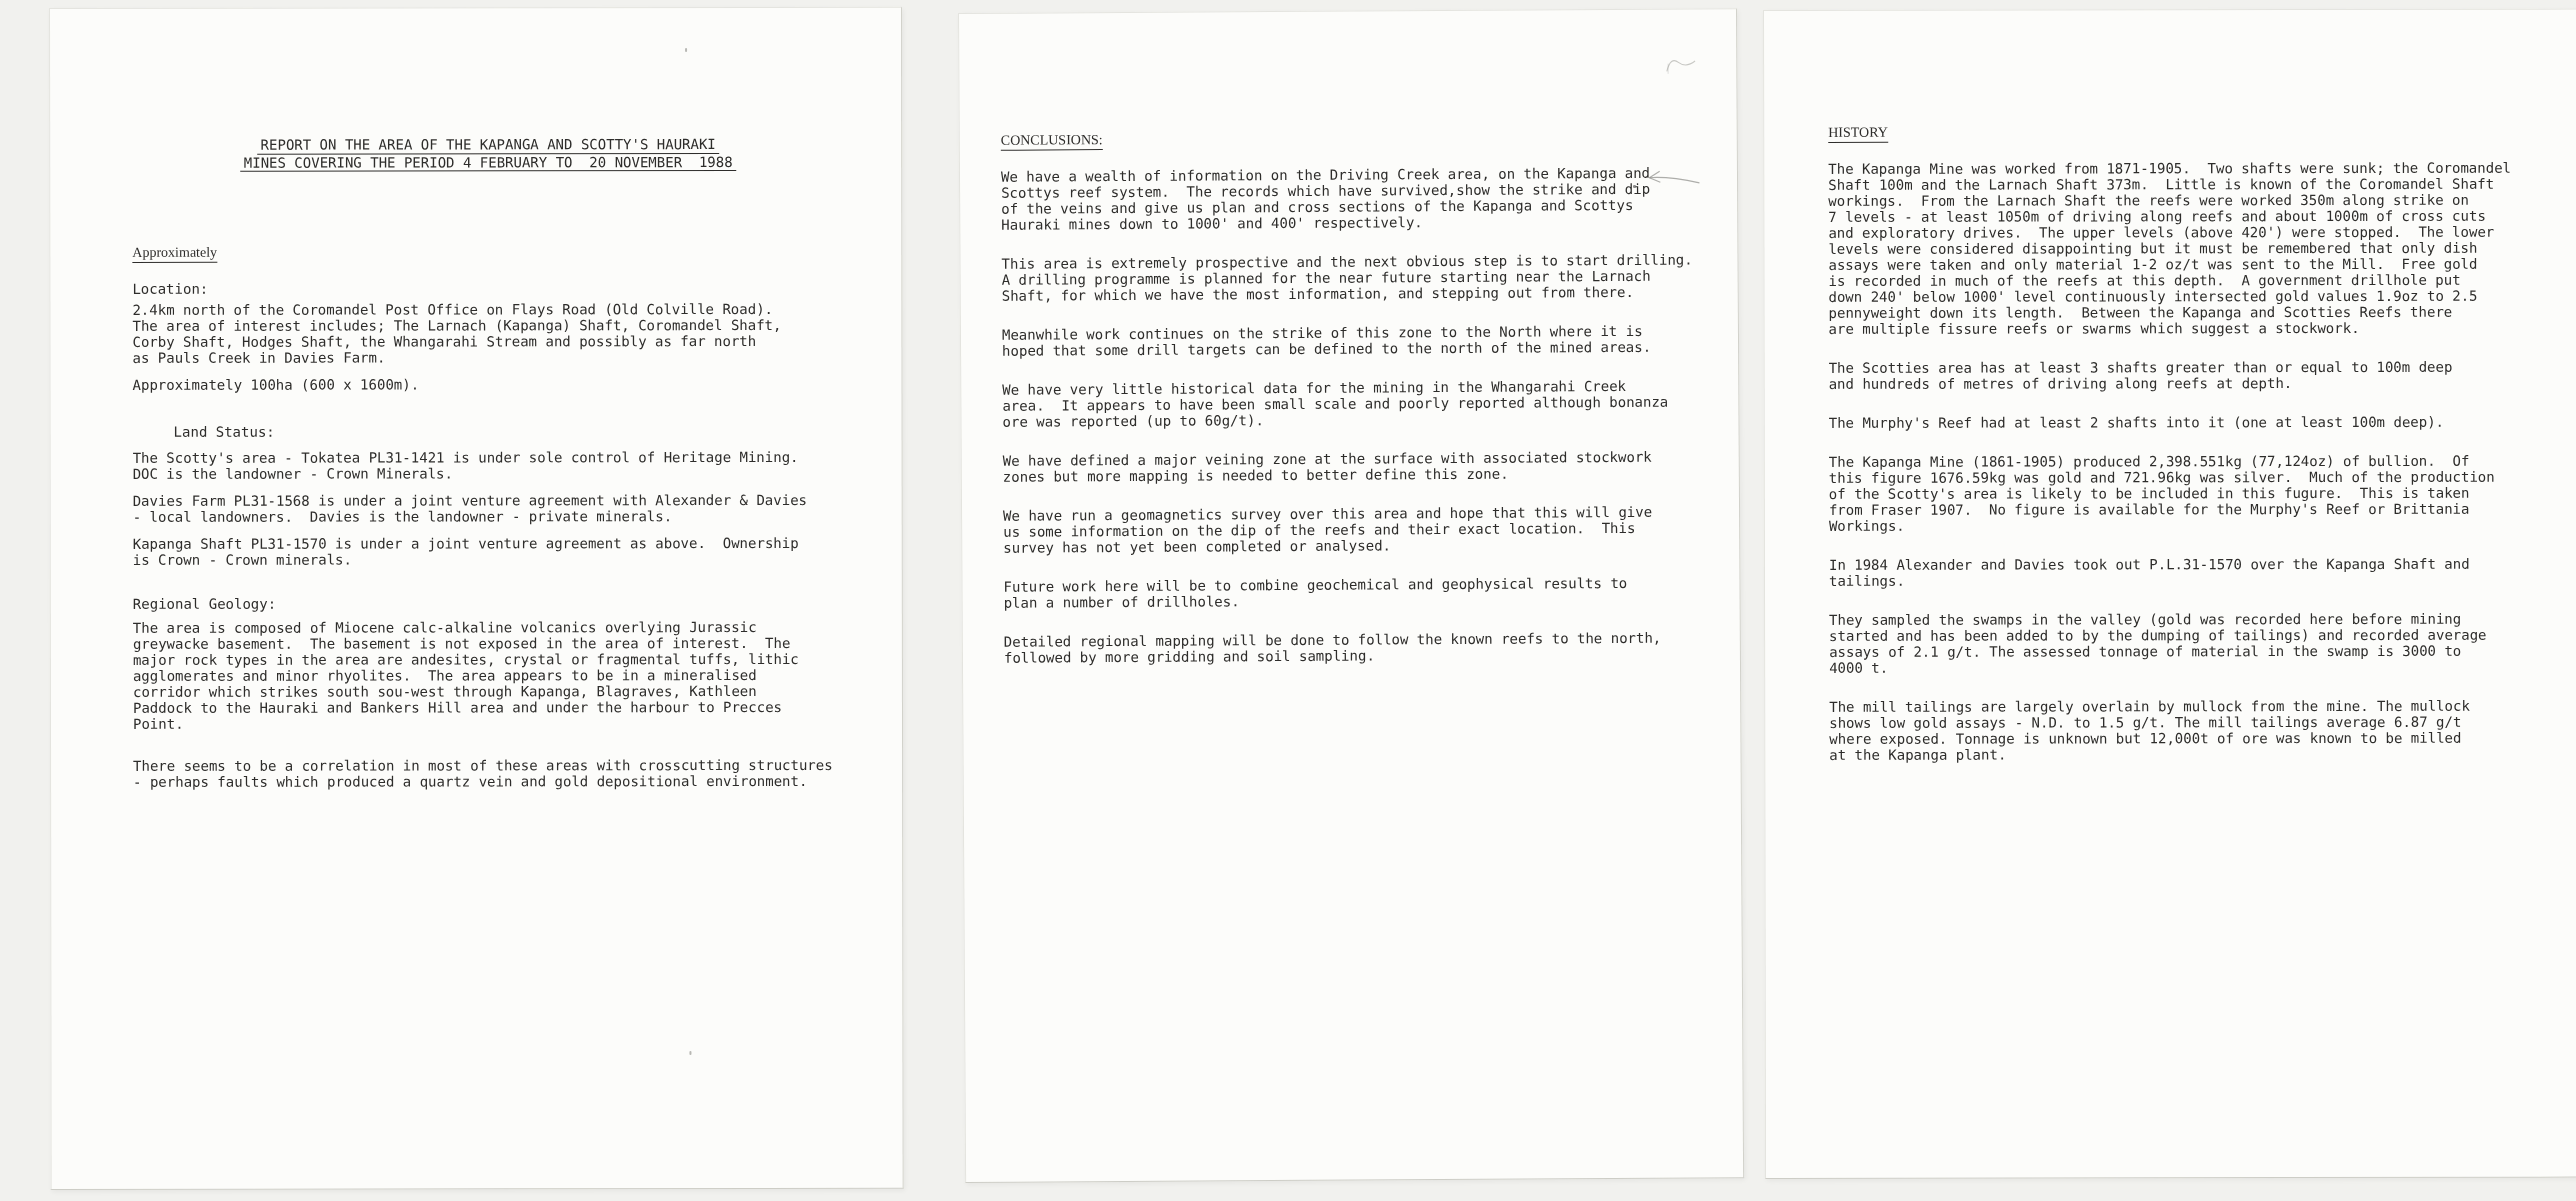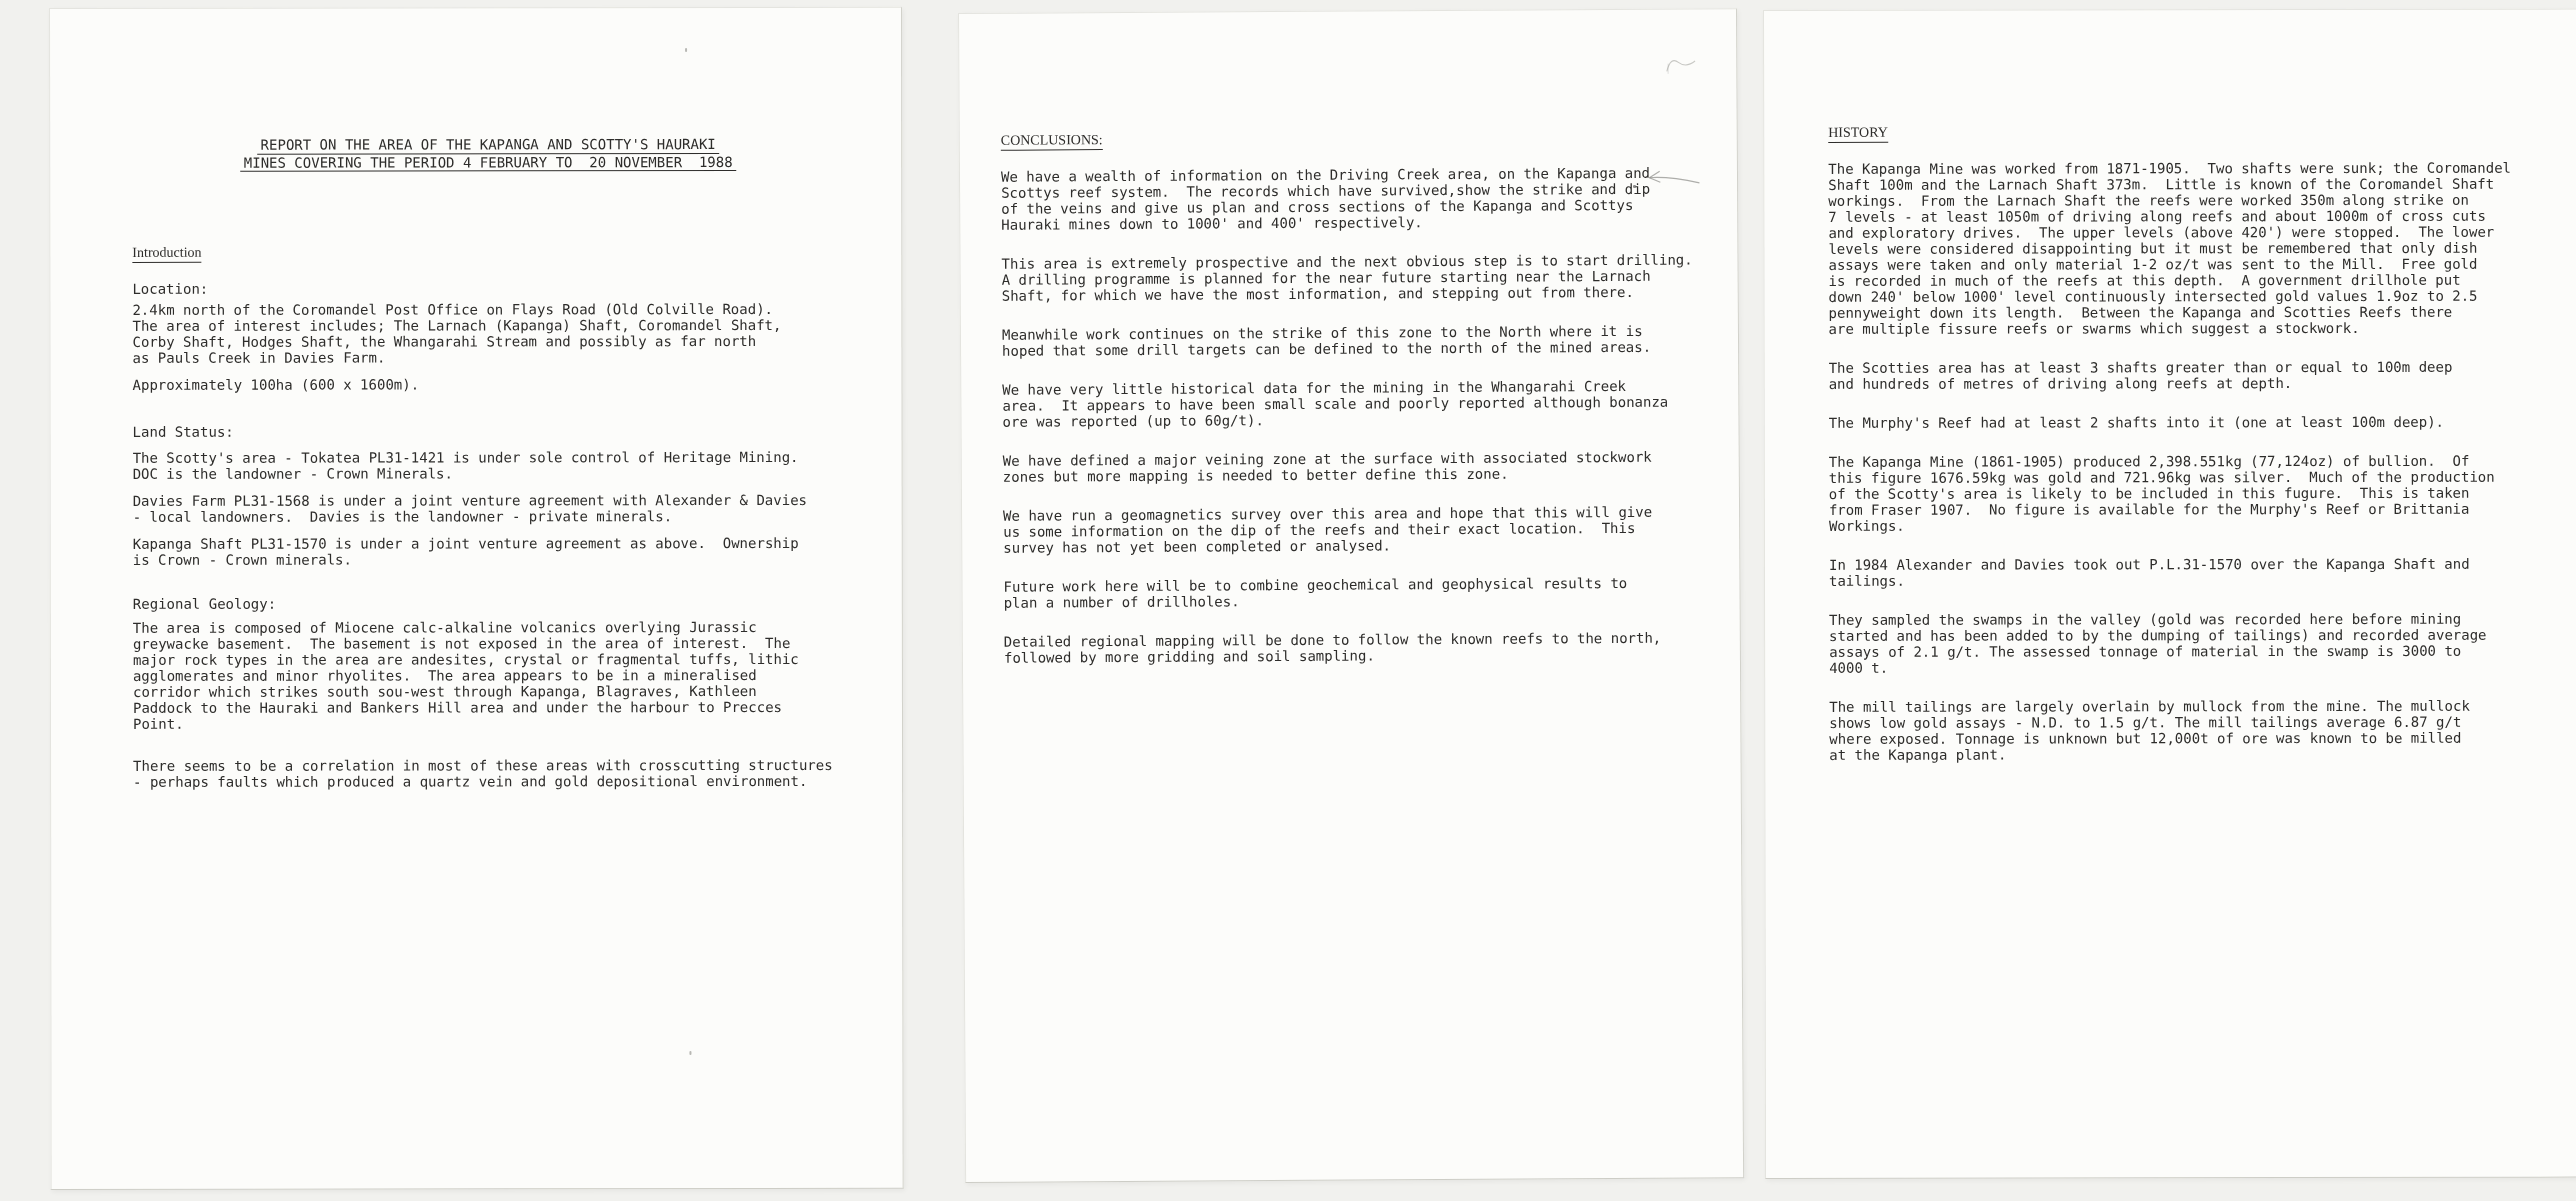--- a/index.html
+++ b/index.html
@@ -39,21 +39,21 @@
     border-bottom:1.3px solid #2e2d2b;
     padding-bottom:0.6px;
     font-size:14px;font-weight:normal;margin:0;font-family:Liberation Serif, serif;
   }
   .h-intro{margin-top:72px;}
   .subhead{font-size:14px;font-weight:normal;margin:0;}
   .para{white-space:pre-wrap;margin:0;}
   
   .m-loc{margin-top:18px;margin-bottom:5px;}
   .m-p{margin-bottom:11px;}
-  .m-land{margin-top:31px;margin-bottom:10.3px;}
+  .m-land{margin-top:31px;margin-bottom:10.3px;margin-left:41px;}
   .m-geo{margin-top:28px;margin-bottom:8.4px;}
   .m-geo2{margin-top:26px;}
   
   .mb-head{margin-bottom:18px;}
   .mb-para{margin-bottom:23px;}
   
   .annotation{position:absolute;pointer-events:none;}
   .pencil-dot{width:2.6px;height:2.6px;background:#6f6f6f;border-radius:50%;opacity:.8;}
   .speck{width:1.9px;height:3.9px;background:#8a8a86;opacity:.6;border-radius:1.3px;}
 </style>
@@ -63,21 +63,21 @@
 <div class="canvas">
 
   <article class="page page-1">
     <div class="content content-1">
       <div class="title-block">
         <span class="title-line"><span>REPORT ON THE AREA OF THE KAPANGA AND SCOTTY'S HAURAKI</span></span>
         <span class="title-line"><span>MINES COVERING THE PERIOD 4 FEBRUARY TO  20 NOVEMBER  1988</span></span>
       </div>
 
       <div class="h-intro">
-        <h2 class="heading">Introduction</h2>
+        <h2 class="heading">Approximately</h2>
       </div>
 
       <h3 class="subhead m-loc">Location:</h3>
       <p class="para m-p">2.4km north of the Coromandel Post Office on Flays Road (Old Colville Road).
 The area of interest includes; The Larnach (Kapanga) Shaft, Coromandel Shaft,
 Corby Shaft, Hodges Shaft, the Whangarahi Stream and possibly as far north
 as Pauls Creek in Davies Farm.</p>
       <p class="para m-p">Approximately 100ha (600 x 1600m).</p>
 
       <h3 class="subhead m-land">Land Status:</h3>

